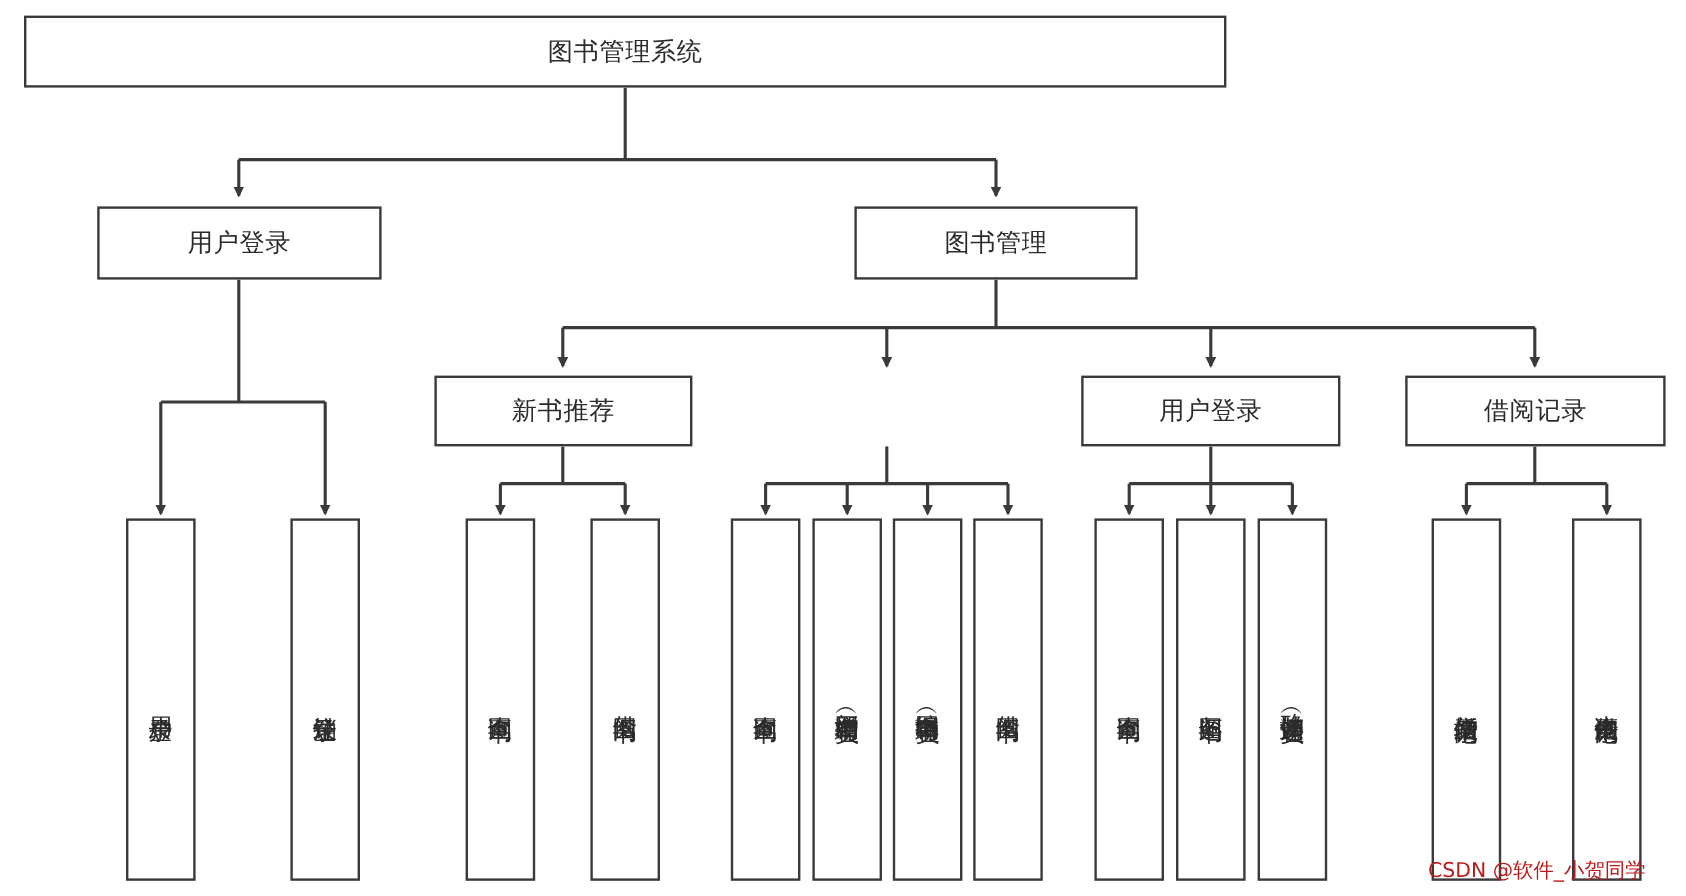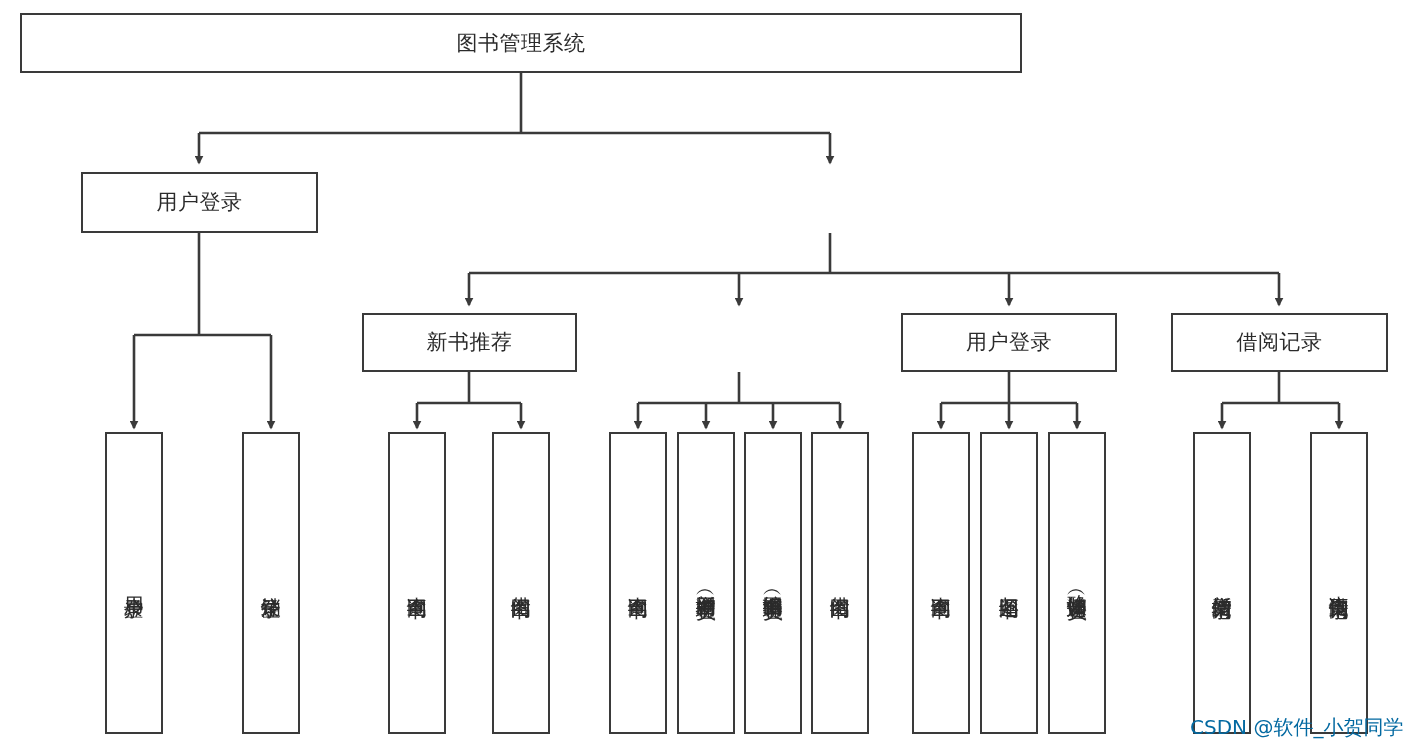--- a/index.html
+++ b/index.html
@@ -50,22 +50,22 @@
     text-orientation: upright;
     white-space: normal;
     font-size: 20px;
     line-height: 1.32;
     letter-spacing: 1px;
     max-height: 252px;
     text-align: center;
   }
   .watermark {
     position: absolute;
-    font-size: 20px;
-    color: #0369a1;
+    font-size: 17px;
+    color: #b91c1c;
     white-space: nowrap;
     pointer-events: none;
   }
 </style>
 </head>
 <body>
 
 <div id="diagram-root">
 
   <svg id="diagram-svg" viewBox="0 0 1405 747" xmlns="http://www.w3.org/2000/svg">
@@ -131,20 +131,23 @@
   </svg>
 
   <div class="node" style="left:20px; top:13px; width:1002px; height:60px;">
     <span class="node-label">图书管理系统</span>
   </div>
 
   <div class="node" style="left:81px; top:172px; width:237px; height:61px;">
     <span class="node-label">用户登录</span>
   </div>
 
+  <div class="node" style="left:712px; top:172px; width:236px; height:61px;">
+    <span class="node-label">图书管理</span>
+  </div>
 
   <div class="node" style="left:362px; top:313px; width:215px; height:59px;text-align:right;">
     <span class="node-label">新书推荐</span>
   </div>
 
 
   <div class="node" style="left:901px; top:313px; width:216px; height:59px;">
     <span class="node-label">用户登录</span>
   </div>
 

